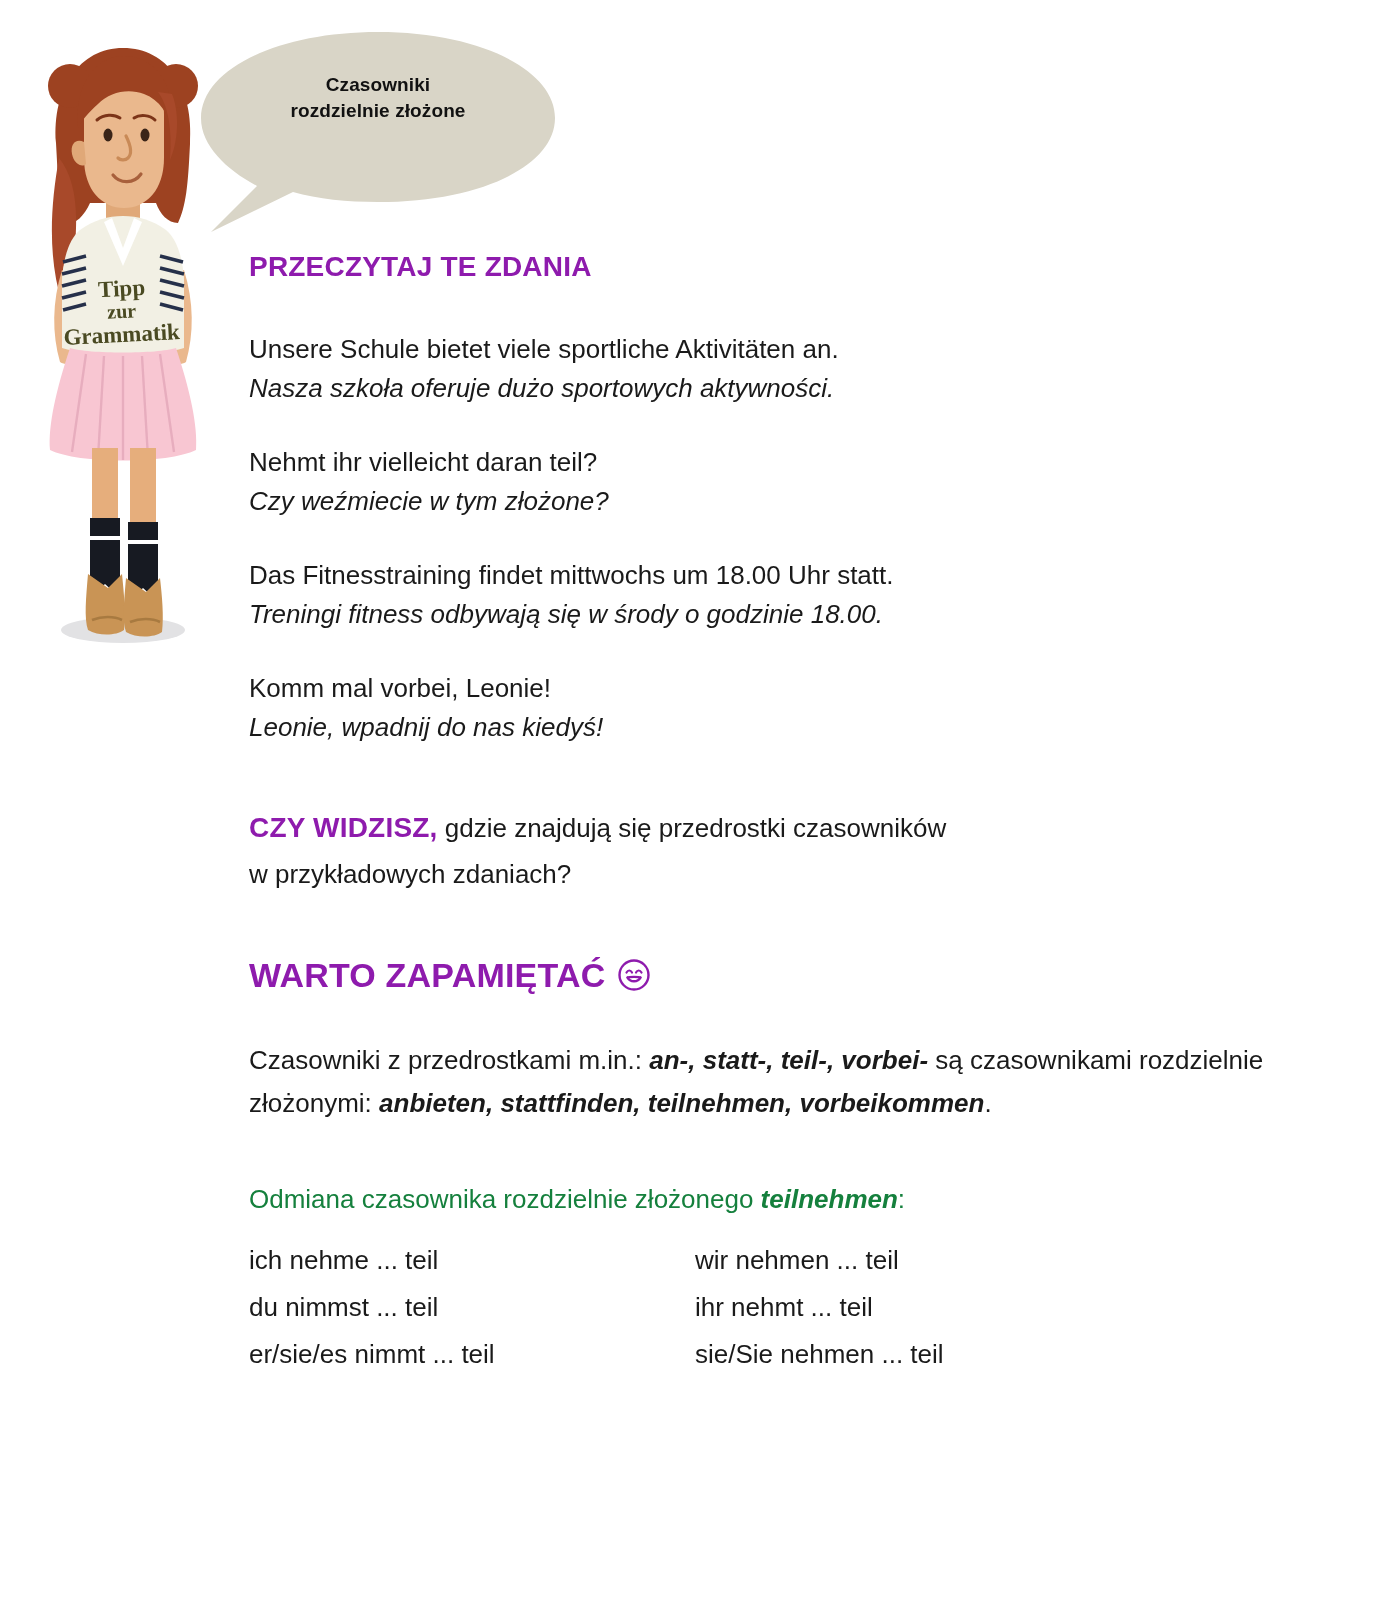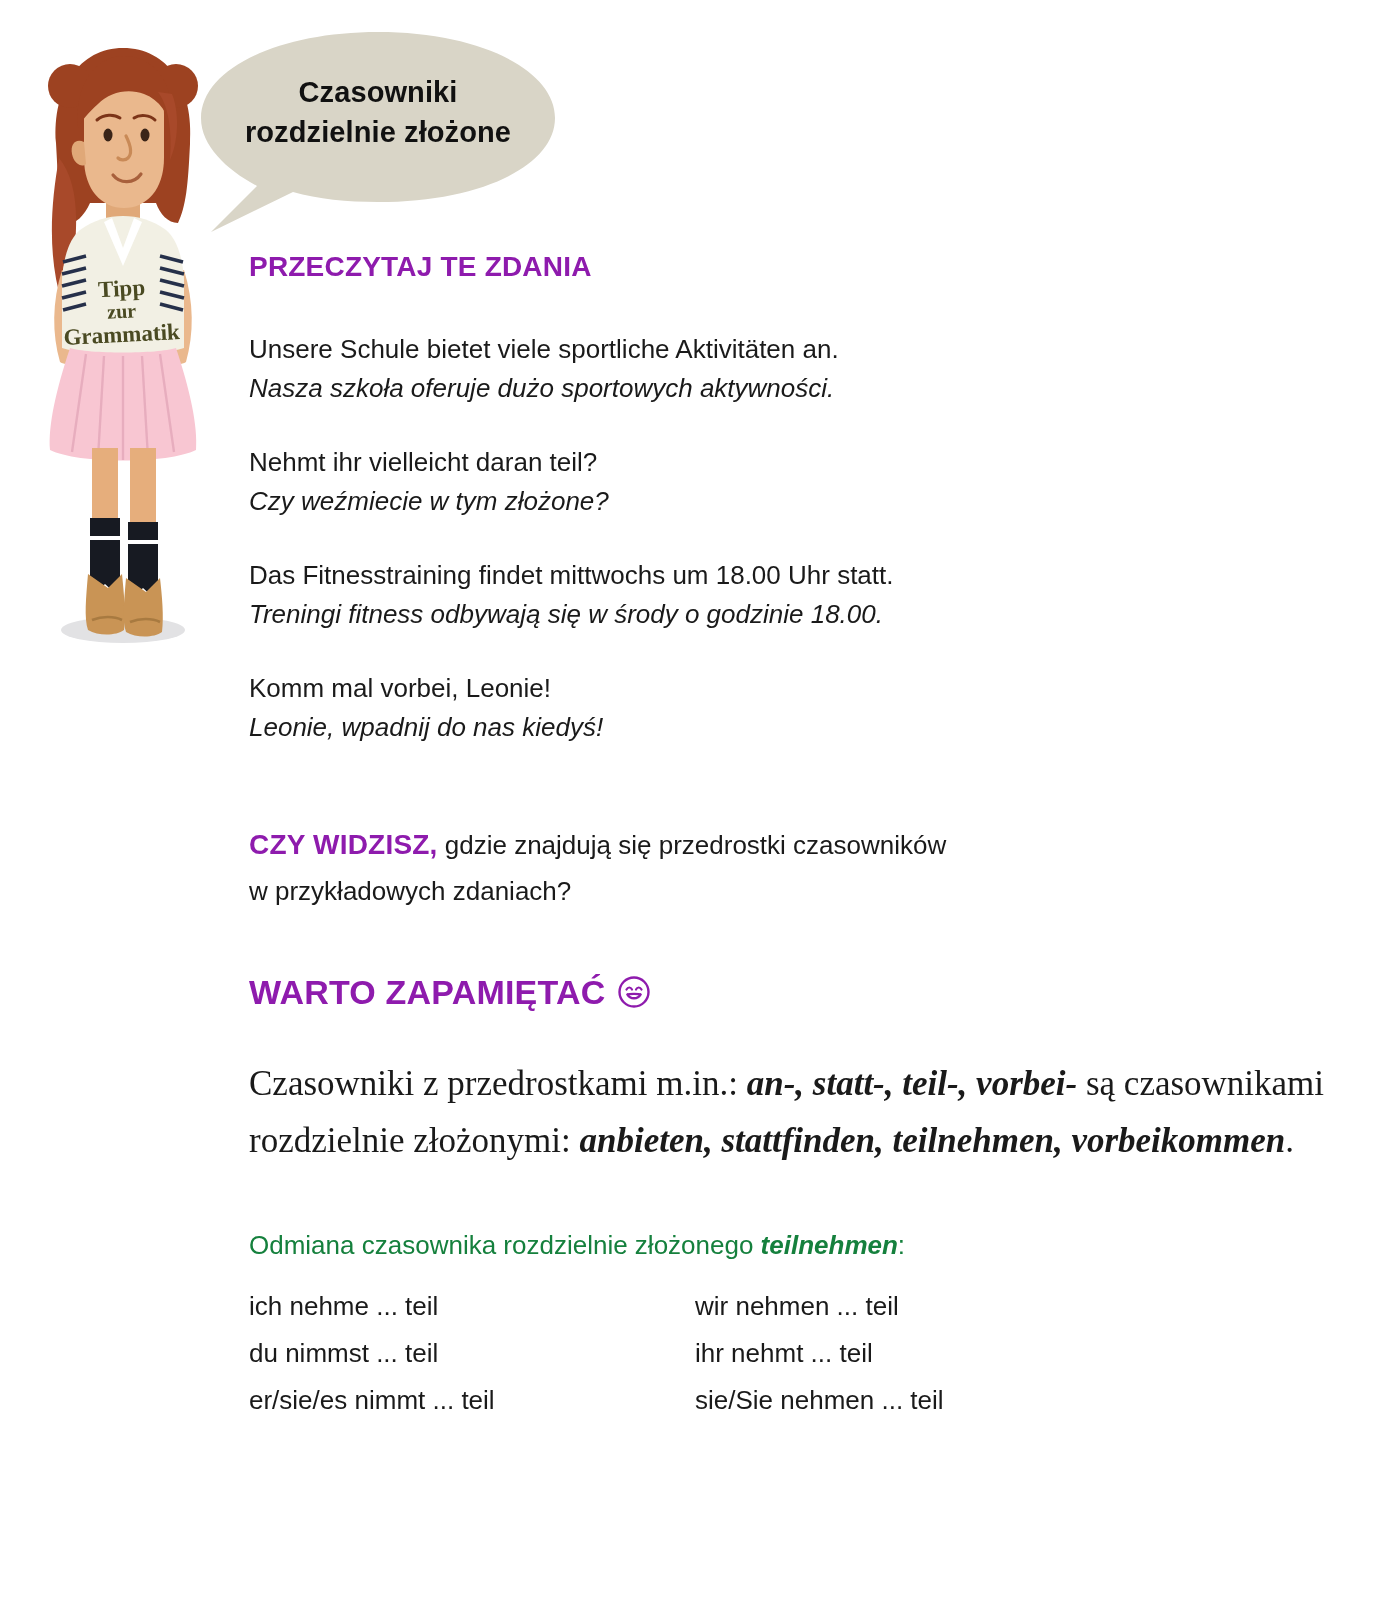--- a/index.html
+++ b/index.html
@@ -39,21 +39,21 @@
     inset: 0;
     width: 100%;
     height: 100%;
   }
   #bubble .bubble-text {
     position: absolute;
     left: 0;
     top: 44px;
     width: 362px;
     text-align: center;
-    font-size: 29px;
+    font-size: 19px;
     font-weight: bold;
     line-height: 1.38;
     color: #111111;
     letter-spacing: .1px;
   }
 
   
   #content {
     position: absolute;
     left: 249px;
@@ -86,21 +86,21 @@
   }
   .sentence-pl {
     font-size: 26px;
     line-height: 1.52;
     font-style: italic;
     color: #1a1a1a;
     white-space: nowrap;
   }
 
   #question-block {
-    margin-top: 73px;
+    margin-top: 56px;
     font-size: 26px;
     line-height: 1.72;
     color: #1a1a1a;
     max-width: 860px;
   }
   #question-block .q-lead {
     font-weight: bold;
     color: #8e1bad;
     font-size: 28px;
     letter-spacing: .2px;
@@ -110,24 +110,23 @@
     margin-top: 58px;
     display: flex;
     align-items: center;
     gap: 12px;
   }
   #remember-heading-row h2 { font-size: 34px; }
   .smiley-icon { display: block; }
 
   #rule-block {
     margin-top: 44px;
-    font-size: 35px;
+    font-size: 26px;
     line-height: 1.62;
     color: #1a1a1a;
-    font-family: Liberation Serif, serif;
   }
   #rule-block b,
   #conj-intro b {
     font-weight: bold;
     font-style: italic;
   }
 
   #conj-intro {
     margin-top: 56px;
     font-size: 26px;

